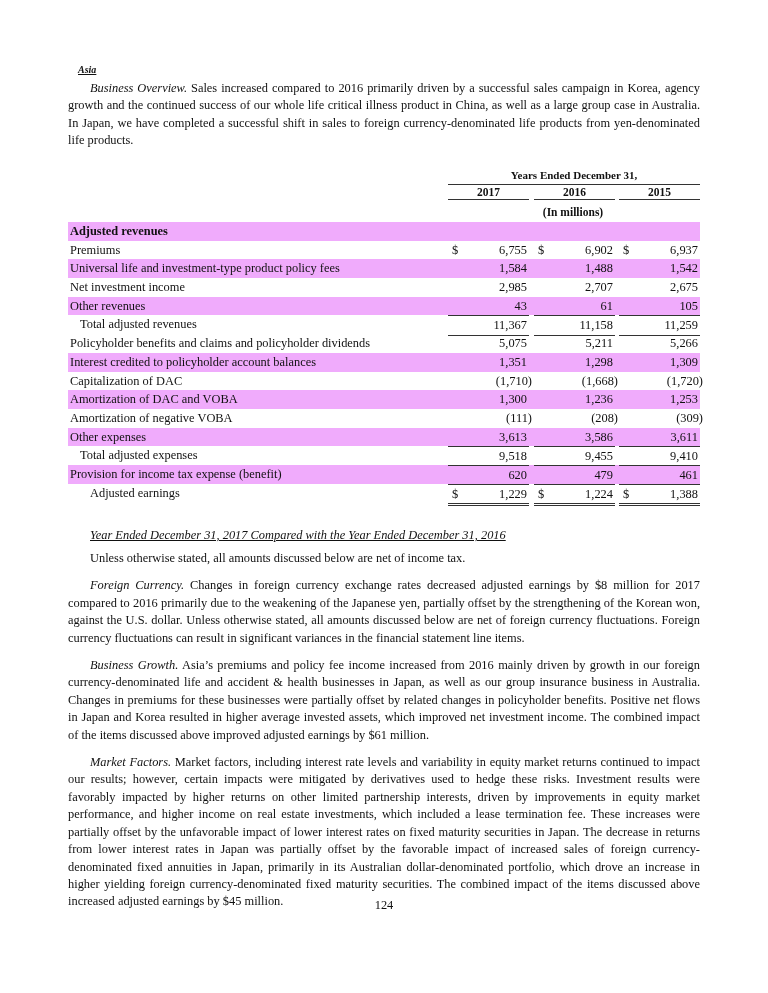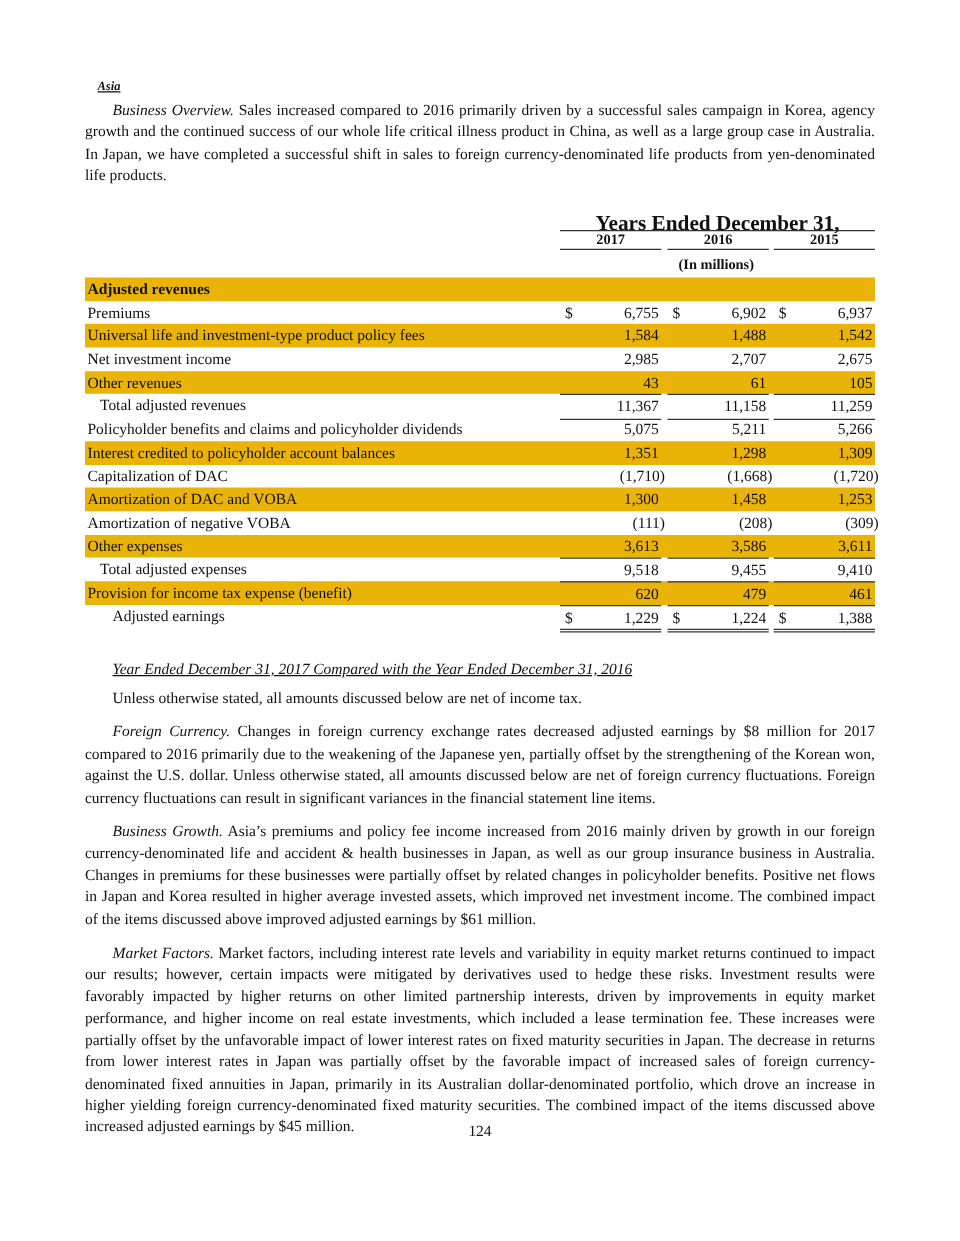--- a/index.html
+++ b/index.html
@@ -10,28 +10,28 @@
   }
   .page { position: absolute; left: 68px; top: 62px; width: 632px; }
   .section-title { font-style: italic; font-weight: bold; text-decoration: underline; font-size: 10px; margin: 0 0 3px 10px; line-height: 15px; }
   p { margin: 0; text-align: justify; line-height: 17.4px; }
   .indent { text-indent: 22px; }
   em.lead { font-style: italic; }
 
   
   .tbl { position: absolute; left: 68px; top: 166px; width: 632px; }
   .hdr-top { position: relative; height: 18px; }
-  .hdr-top .ye { position: absolute; left: 380px; width: 252px; text-align: center; font-weight: bold; font-size: 17px; top: 3px; }
+  .hdr-top .ye { position: absolute; left: 380px; width: 252px; text-align: center; font-weight: bold; font-size: 11px; top: 3px; }
   .hdr-rule { position: absolute; left: 380px; width: 252px; top: 18px; border-top: 1.5px solid #333; }
   .years { position: relative; height: 20px; }
   .years .y { position: absolute; top: 2px; width: 81px; text-align: center; font-weight: bold; font-size: 11.5px; border-bottom: 1.5px solid #333; padding-bottom: 1px; }
   .inm { position: relative; height: 18px; }
   .inm span { position: absolute; left: 460px; width: 90px; text-align: center; font-weight: bold; font-size: 11.5px; top: 2px; }
   .row { position: relative; height: 18.7px; line-height: 18.7px; }
-  .row.band { background: #eab308; }
+  .row.band { background: #f0abfc; }
   .row .lbl { position: absolute; left: 2px; white-space: nowrap; }
   .row .lbl.bold { font-weight: bold; }
   .row .lbl.ind1 { left: 12px; }
   .row .lbl.ind2 { left: 22px; }
   .cell { position: absolute; top: 0; width: 81px; height: 100%; }
   .c1 { left: 380px; } .c2 { left: 466px; } .c3 { left: 551px; }
   .cell .dol { position: absolute; left: 4px; }
   .cell .num { position: absolute; right: 2px; }
   .cell .num.paren { right: -3px; margin-left: 18px; }
   .rule-top { border-top: 1.5px solid #333; }
@@ -165,21 +165,21 @@
         <div class="cell c3">
           <span class="num paren">(1,720)</span>
         </div>
       </div>
       <div class="row band">
         <span class="lbl">Amortization of DAC and VOBA</span>
         <div class="cell c1">
           <span class="num">1,300</span>
         </div>
         <div class="cell c2">
-          <span class="num">1,458</span>
+          <span class="num">1,236</span>
         </div>
         <div class="cell c3">
           <span class="num">1,253</span>
         </div>
       </div>
       <div class="row">
         <span class="lbl">Amortization of negative VOBA</span>
         <div class="cell c1">
           <span class="num paren">(111)</span>
         </div>

